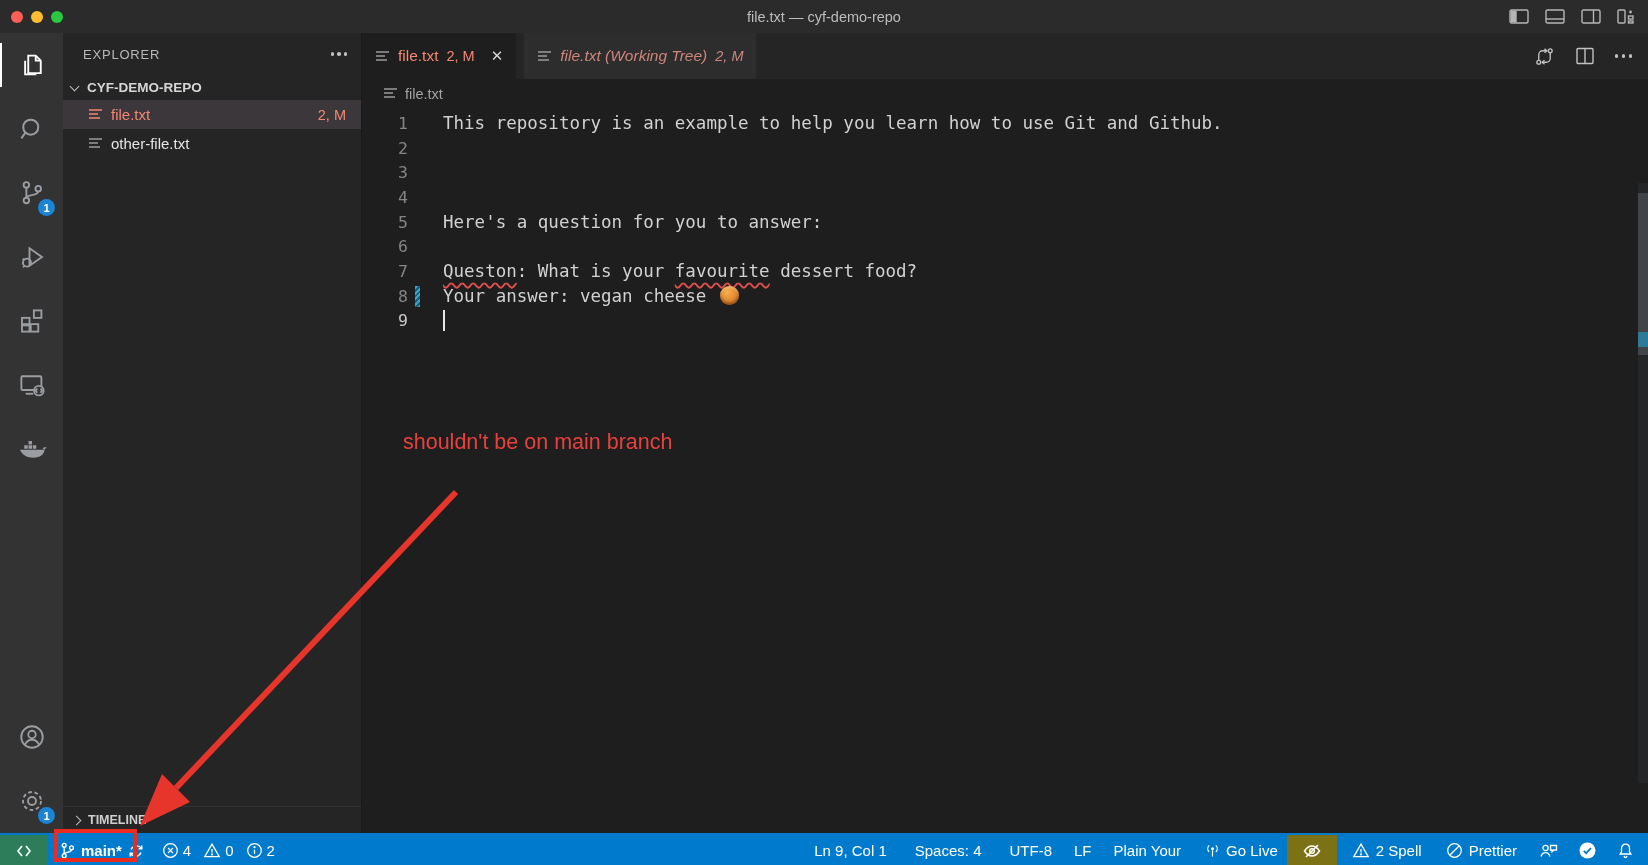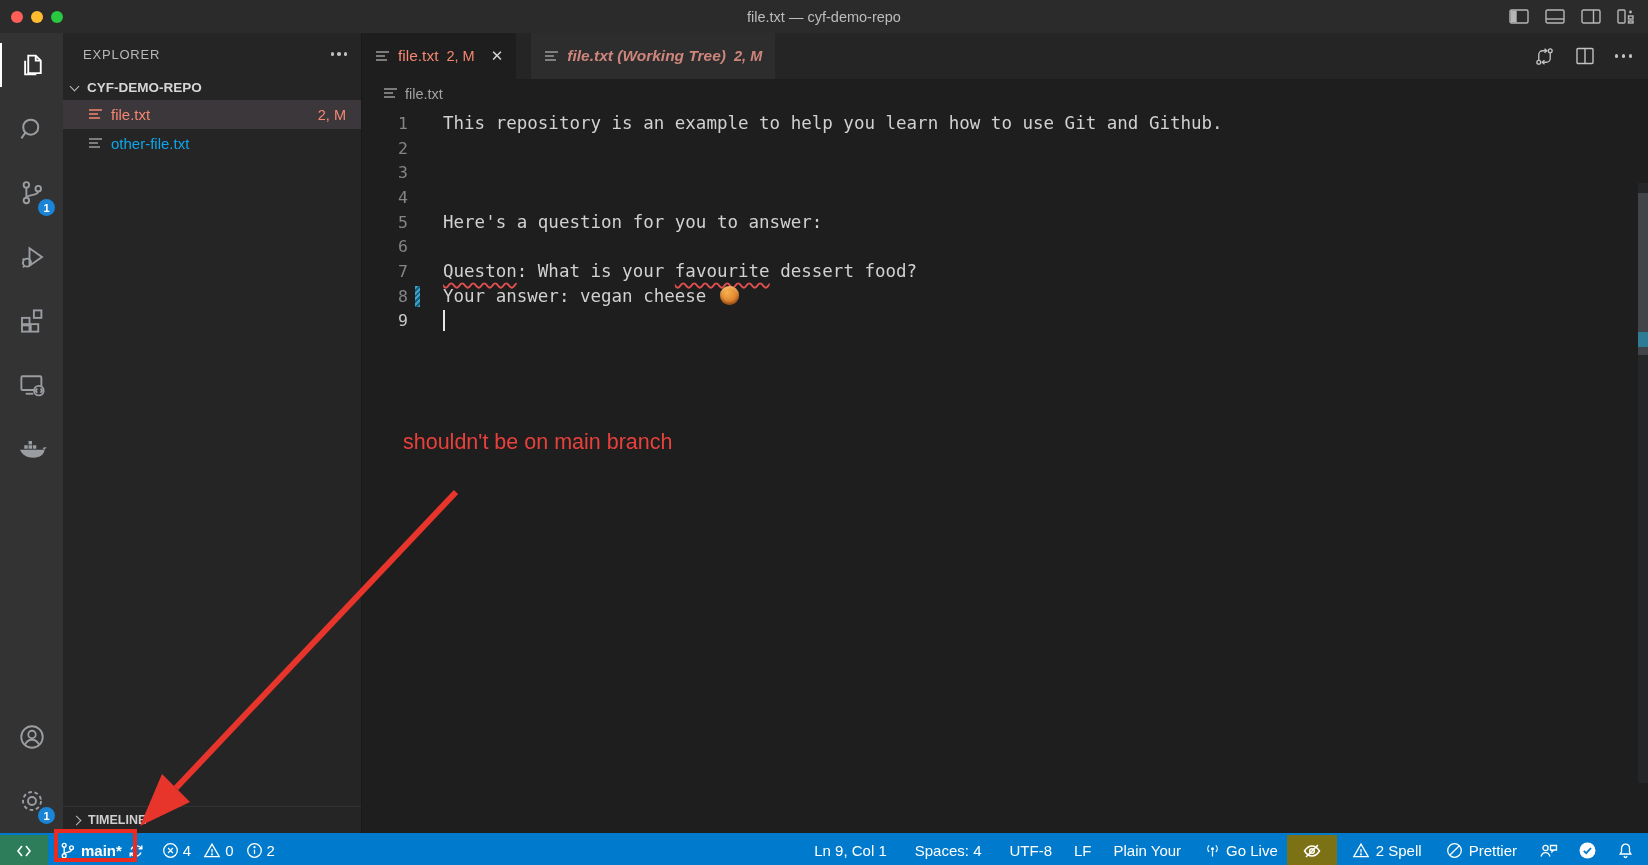--- a/index.html
+++ b/index.html
@@ -33,34 +33,34 @@
 
   
   .sidebar { width:299px; background:#252526; display:flex; flex-direction:column; flex:none; border-right:1px solid #191919; color:#cccccc; }
   .sb-header { height:42px; display:flex; align-items:center; padding:0 14px 0 20px; font-size:13px; letter-spacing:.8px; color:#b8b8b8; }
   .more-dots { margin-left:auto; display:flex; gap:3px; }
   .more-dots i { width:3.5px; height:3.5px; border-radius:50%; background:#c0c0c0; }
   .chev { width:7px; height:7px; border-right:1.6px solid #bdbdbd; border-bottom:1.6px solid #bdbdbd; flex:none; }
   .chev.down { transform:rotate(45deg); margin-top:-3px; }
   .chev.right { transform:rotate(-45deg); }
   .section-row { height:25px; display:flex; align-items:center; gap:9px; padding-left:8px; font-weight:bold; font-size:13.5px; color:#d6d6d6;text-align:center; }
-  .file-row { height:29px; display:flex; align-items:center; gap:8px; padding-left:25px; font-size:15px; color:#0ea5e9; }
+  .file-row { height:29px; display:flex; align-items:center; gap:8px; padding-left:25px; font-size:15px; color:#e5e5e5; }
   .file-row.selected { background:#3b373b; color:#f48771; }
   .file-badge { margin-left:auto; padding-right:15px; font-size:14.5px; color:#f48771; }
   .flines { color:#9a9a9a; flex:none; }
   .file-row.selected .flines { color:#f48771; }
   .sb-bottom { margin-top:auto; }
   .panel-row { height:27px; border-top:1px solid #333334; display:flex; align-items:center; gap:8px; padding-left:10px; font-weight:bold; font-size:12.5px; color:#cfcfcf; }
 
   
   .editor-col { flex:1; display:flex; flex-direction:column; background:#1e1e1e; position:relative; min-width:0; }
   .tabbar { height:46px; background:#252526; display:flex; align-items:stretch; }
   .tab { display:flex; align-items:center; gap:8px; padding:0 13px; font-size:15.5px; cursor:default; }
   .tab.active { background:#1e1e1e; color:#f48771; }
-  .tab.inactive { background:#2d2d2d; color:#ce857c; font-style:italic; margin-left:15px;font-weight:bold; }
+  .tab.inactive { background:#2d2d2d; color:#ce857c; font-style:italic; margin-left:8px; }
   .tab-badge { font-size:14.5px; }
   .tab-close { color:#d4d4d4; font-size:15px; margin-left:8px; font-style:normal; }
   .tab-actions { margin-left:auto; display:flex; align-items:center; gap:20px; padding-right:16px; color:#c2c2c2; }
   .breadcrumb { height:29px; display:flex; align-items:center; gap:7px; padding-left:21px; font-size:14.5px; color:#a3a3a3; }
 
   .code { flex:1; position:relative; padding-top:3px; font-family:"DejaVu Sans Mono", monospace; font-size:17.5px; color:#d1d1d1; }
   .code-line { display:flex; align-items:center; height:24.7px; position:relative; }
   .ln { width:46px; text-align:right; font-size:16.5px; color:#858585; flex:none; }
   .ln.active { color:#c8c8c8; }
   .gutter-mark { position:absolute; left:53px; top:2px; height:21px; width:5px;

